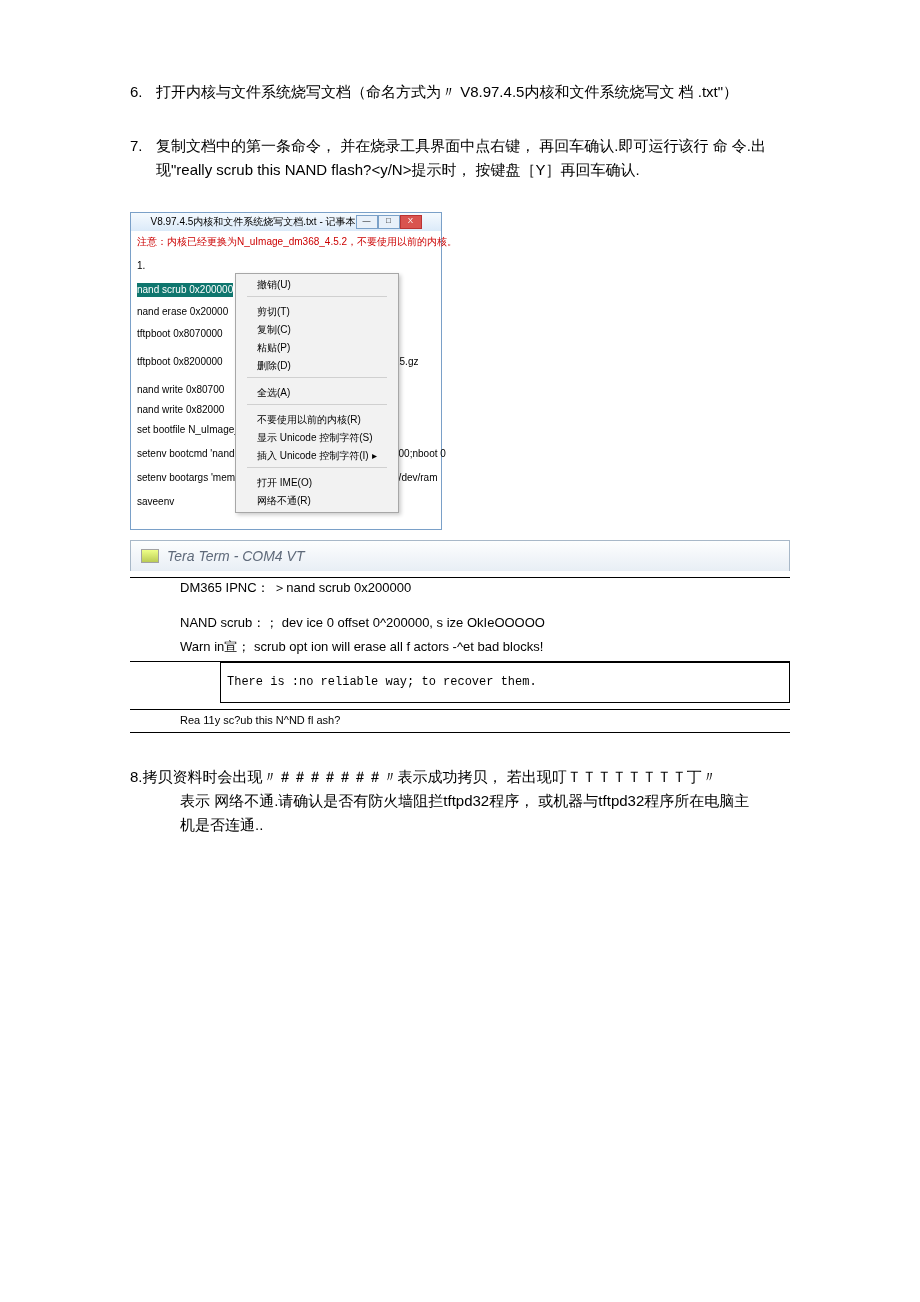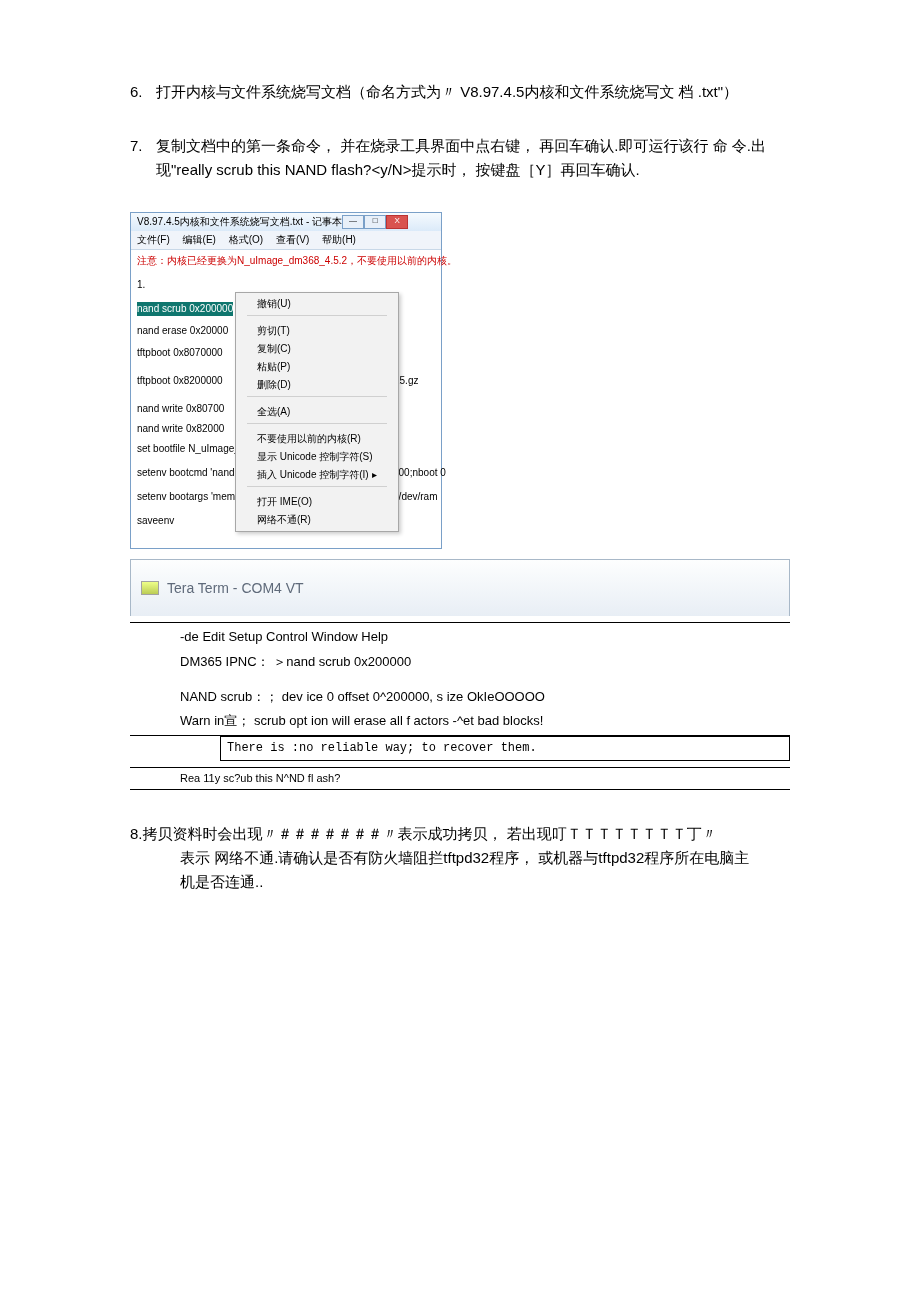--- a/index.html
+++ b/index.html
@@ -2,39 +2,39 @@
 <html><head>
 <meta charset="utf-8">
 <style>
   body{margin:0;background:#fff;font-family:"Microsoft YaHei","SimSun",Arial,sans-serif;font-size:15px;color:#000;line-height:1.6;width:920px;height:1302px}
   .page{padding:80px 130px 0 130px}
   .item{display:flex;margin-bottom:30px}
   .num{min-width:26px;flex-shrink:0}
   .txt{flex:1}
   
   .notepad{width:310px;margin-left:0;border:1px solid #7aa0c8;font-size:10px;font-family:SimSun,Arial,sans-serif;line-height:1.4}
-  .np-title{background:linear-gradient(#f5fafe,#dbeaf9);padding:2px 6px;display:flex;justify-content:flex-start;align-items:center}
+  .np-title{background:linear-gradient(#f5fafe,#dbeaf9);padding:2px 6px;display:flex;justify-content:center;align-items:center}
   .np-ctl{display:flex;gap:0}
   .np-btn{width:20px;height:12px;border:1px solid #7aa0c8;background:#e8f0f9;font-size:8px;text-align:center;line-height:10px}
   .np-btn.close{background:#d9534f;color:#fff;border-color:#b33}
   .np-menu{background:#f0f4fa;padding:2px 6px;border-bottom:1px solid #c8d8e8}
   .np-menu span{margin-right:10px}
   .np-body{padding:4px 6px;background:#fff;position:relative;min-height:290px}
   .np-row{margin-bottom:2px;white-space:nowrap}
   .sel{background:#0f766e;color:#fff;display:inline-block}
   .ctxmenu{position:absolute;left:104px;top:42px;background:#f2f2f2;border:1px solid #a7a7a7;font-size:10px;padding:2px 11px;width:140px;box-shadow:2px 2px 4px rgba(0,0,0,.2)}
   .ctxmenu div{padding:2px 10px}
   .cm-sep{border-top:1px solid #d0d0d0;margin:2px 0;padding:0}
   
   .tt{margin-top:10px;font-family:Verdana,Arial,sans-serif}
-  .tt-title{background:linear-gradient(#fdfefe,#e8eef5);border:1px solid #a8b8c8;border-bottom:none;padding:17px 10px;font-size:14px;color:#5f6a7a;display:flex;align-items:center;gap:8px}
+  .tt-title{background:linear-gradient(#fdfefe,#e8eef5);border:1px solid #a8b8c8;border-bottom:none;padding:4px 10px;font-size:14px;color:#5f6a7a;font-style:italic;display:flex;align-items:center;gap:8px}
   .tt-icon{width:16px;height:12px;display:inline-block;border:1px solid #a2a2a2;background:linear-gradient(#ef8,#bc5)}
   .tt-menu{padding:4px 0 4px 50px;font-size:13px}
   .tt-body{padding-left:50px;font-size:13px;margin-bottom:3px}
-  .tt-box{border:1px solid #000;padding:2px 6px;margin-left:90px;font-family:Courier New,monospace;font-size:12px}
+  .tt-box{border:1px solid #000;padding:10px 6px;margin-left:90px;font-family:Courier New,monospace;font-size:12px}
   .tt-mono{font-family:Courier New,monospace}
   .single-border-top{border-top:1px solid #000;margin-top:6px;margin-bottom:0}
   .single-border-bot{border-bottom:1px solid #000;margin-bottom:0}
   .boxrow{padding:2px 0 2px 50px;font-size:11px}
   .p8{margin-top:32px}
   .p8 .body{margin-left:50px}
 </style>
 </head>
 <body>
 
@@ -51,27 +51,20 @@
   </div>
 
   <div class="notepad">
     <div class="np-title">
       <span>V8.97.4.5内核和文件系统烧写文档.txt - 记事本</span>
       <span class="np-ctl">
         <span class="np-btn">—</span>
         <span class="np-btn">□</span>
         <span class="np-btn close">X</span>
       </span>
-    </div>
-    <div class="np-menu">
-      <span>文件(F)</span>
-      <span>编辑(E)</span>
-      <span>格式(O)</span>
-      <span>查看(V)</span>
-      <span>帮助(H)</span>
     </div>
     <div class="np-body">
       <div class="np-row" style="color:#c00">注意：内核已经更换为N_uImage_dm368_4.5.2，不要使用以前的内核。</div>
       <div class="np-row" style="margin-top:10px">1.</div>
       <div class="np-row" style="margin-top:10px"><span class="sel">nand scrub 0x200000</span></div>
       <div class="np-row" style="margin-top:8px">nand erase 0x20000</div>
       <div class="np-row" style="margin-top:8px">tftpboot 0x8070000</div>
       <div class="np-row" style="margin-top:14px">
         <span>tftpboot 0x8200000</span>
         <span style="margin-left:120px">121112_9715.gz</span>
@@ -102,21 +95,20 @@
       </div>
     </div>
   </div>
 
   <div class="tt">
     <div class="tt-title">
       <span class="tt-icon"></span>
       <span>Tera Term - COM4 VT</span>
     </div>
     <div class="single-border-top single-border-bot">
-      <div class="tt-menu">-de Edit Setup Control Window Help</div>
       <div class="tt-body">DM365 IPNC： ＞nand scrub 0x200000</div>
       <div class="tt-body" style="margin-top:14px">NAND scrub：； dev ice 0 offset 0^200000, s ize OkIeOOOOO</div>
       <div class="tt-body">Warn in宣； scrub opt ion will erase all f actors -^et bad blocks!</div>
     </div>
     <div class="tt-box">
       <div class="tt-mono">There is :no reliable way; to recover them.</div>
     </div>
     <div class="single-border-top single-border-bot">
       <div class="boxrow">Rea 11y sc?ub this N^ND fl ash?</div>
     </div>

